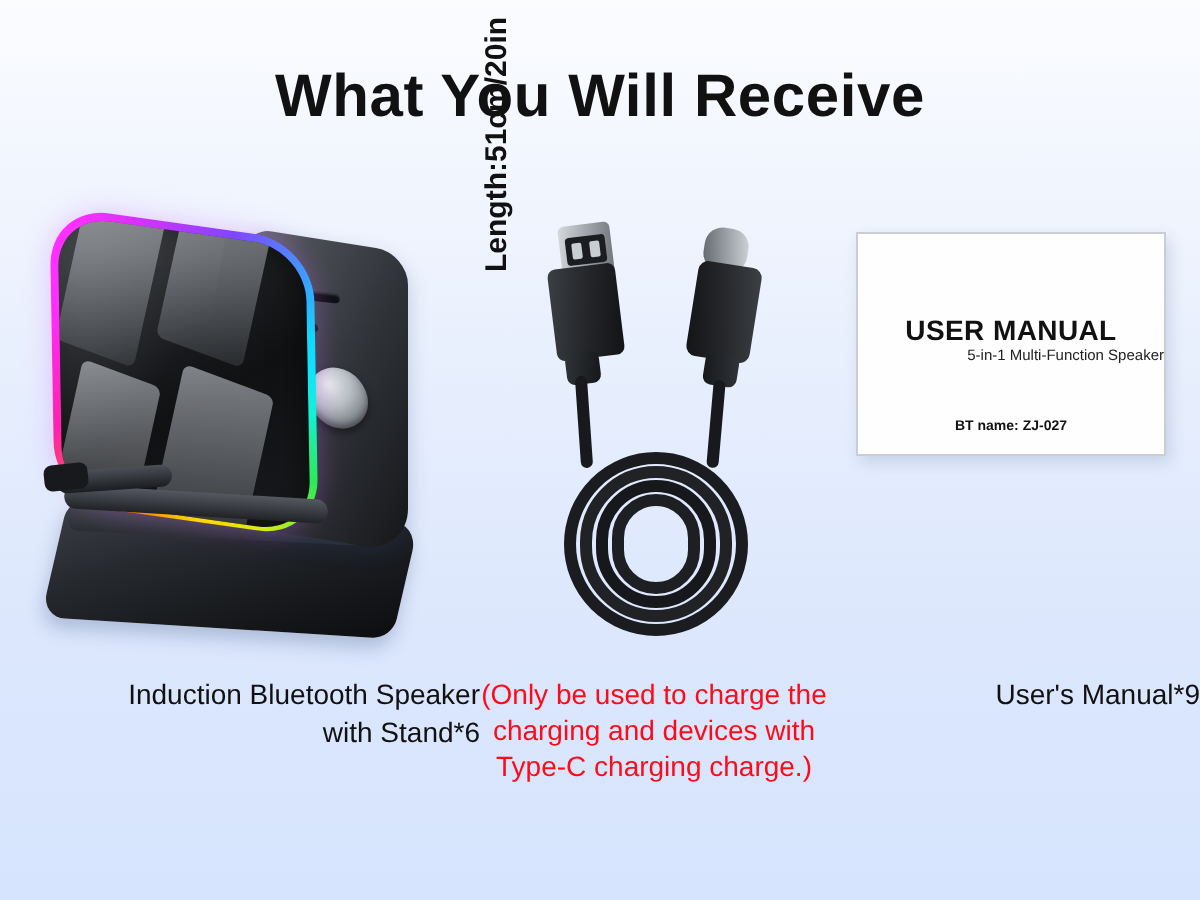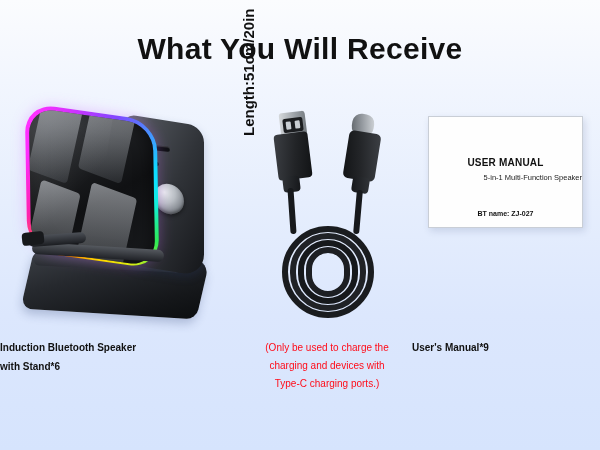--- a/index.html
+++ b/index.html
@@ -20,25 +20,25 @@
   }
 
   
   .col{position:absolute;top:100px;}
   .col-a{left:0px;width:240px;}
   .col-b{left:232px;width:190px;}
   .col-c{left:412px;width:188px;}
 
   .art{position:relative;height:225px;}
   .caption{
-    text-align:left;font-size:10px;color:#111;
-    line-height:19px;font-weight:700;
+    text-align:right;font-size:14px;color:#111;
+    line-height:19px;font-weight:400;
   }
   .note{
-    text-align:center;font-size:10px;color:#ff0b18;
+    text-align:center;font-size:14px;color:#ff0b18;
     line-height:17px;margin-top:1px;
   }
 
   
   .spk{position:absolute;left:18px;top:6px;width:205px;height:215px;}
   
   .base{
     position:absolute;left:8px;top:150px;width:178px;height:58px;
     background:linear-gradient(160deg,#3b3f45 0%,#26292e 35%,#15171a 75%,#0c0e10 100%);
     border-radius:8px 14px 10px 12px;
@@ -193,21 +193,21 @@
   .loop4{left:24px;top:21px;width:32px;height:38px;border-color:#1d1f23;}
 
   
   .manual{
     position:absolute;left:16px;top:16px;width:153px;height:110px;
     background:#fefefe;border:1px solid #c9ced6;
     box-shadow:2px 3px 7px rgba(50,70,120,.16);
   }
   .m-title{
     position:absolute;left:0;right:0;top:40px;text-align:center;
-    font-size:10px;font-weight:bold;color:#111;letter-spacing:.2px;
+    font-size:14px;font-weight:bold;color:#111;letter-spacing:.2px;
   }
   .m-sub{
     position:absolute;left:0;right:0;top:56px;text-align:right;
     font-size:7.5px;color:#222;
   }
   .m-bt{
     position:absolute;left:0;right:0;bottom:10px;text-align:center;
     font-size:7px;font-weight:bold;color:#111;
   }
 
@@ -279,21 +279,21 @@
           <div class="loop loop1"></div>
           <div class="loop loop2"></div>
           <div class="loop loop3"></div>
           <div class="loop loop4"></div>
         </div>
       </div>
     </div>
     <div class="cap-b">
       <div class="note">(Only be used to charge the</div>
       <div class="note">charging and devices with</div>
-      <div class="note">Type-C charging ports.)</div>
+      <div class="note">Type-C charging charge.)</div>
     </div>
   </div>
 
   <div class="col col-c">
     <div class="art">
       <div class="manual">
         <div class="m-title">USER MANUAL</div>
         <div class="m-sub">5-in-1 Multi-Function Speaker</div>
         <div class="m-bt">BT name: ZJ-027</div>
       </div>

